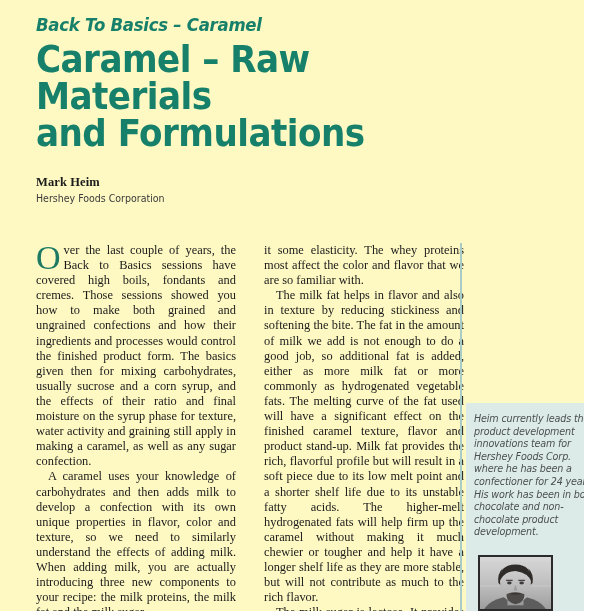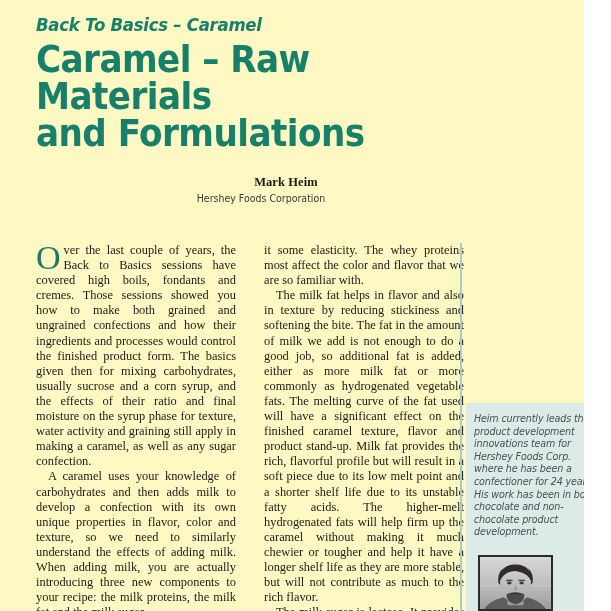--- a/index.html
+++ b/index.html
@@ -42,21 +42,20 @@
     line-height: 0.98;
     color: #16806a;
     margin: 0;
     letter-spacing: -0.6px;
     transform: scaleX(0.90);
     transform-origin: left top;
     white-space: pre-line;
   }
   .byline {
     margin-top: 22px;
-    text-align: center;
   }
   .byline-name {
     font-family: "Liberation Serif", "DejaVu Serif", serif;
     font-weight: bold;
     font-size: 12.5px;
     color: #1b1b1b;
     margin: 0 0 2px 0;
     letter-spacing: 0.1px;
   }
   .byline-affil {

